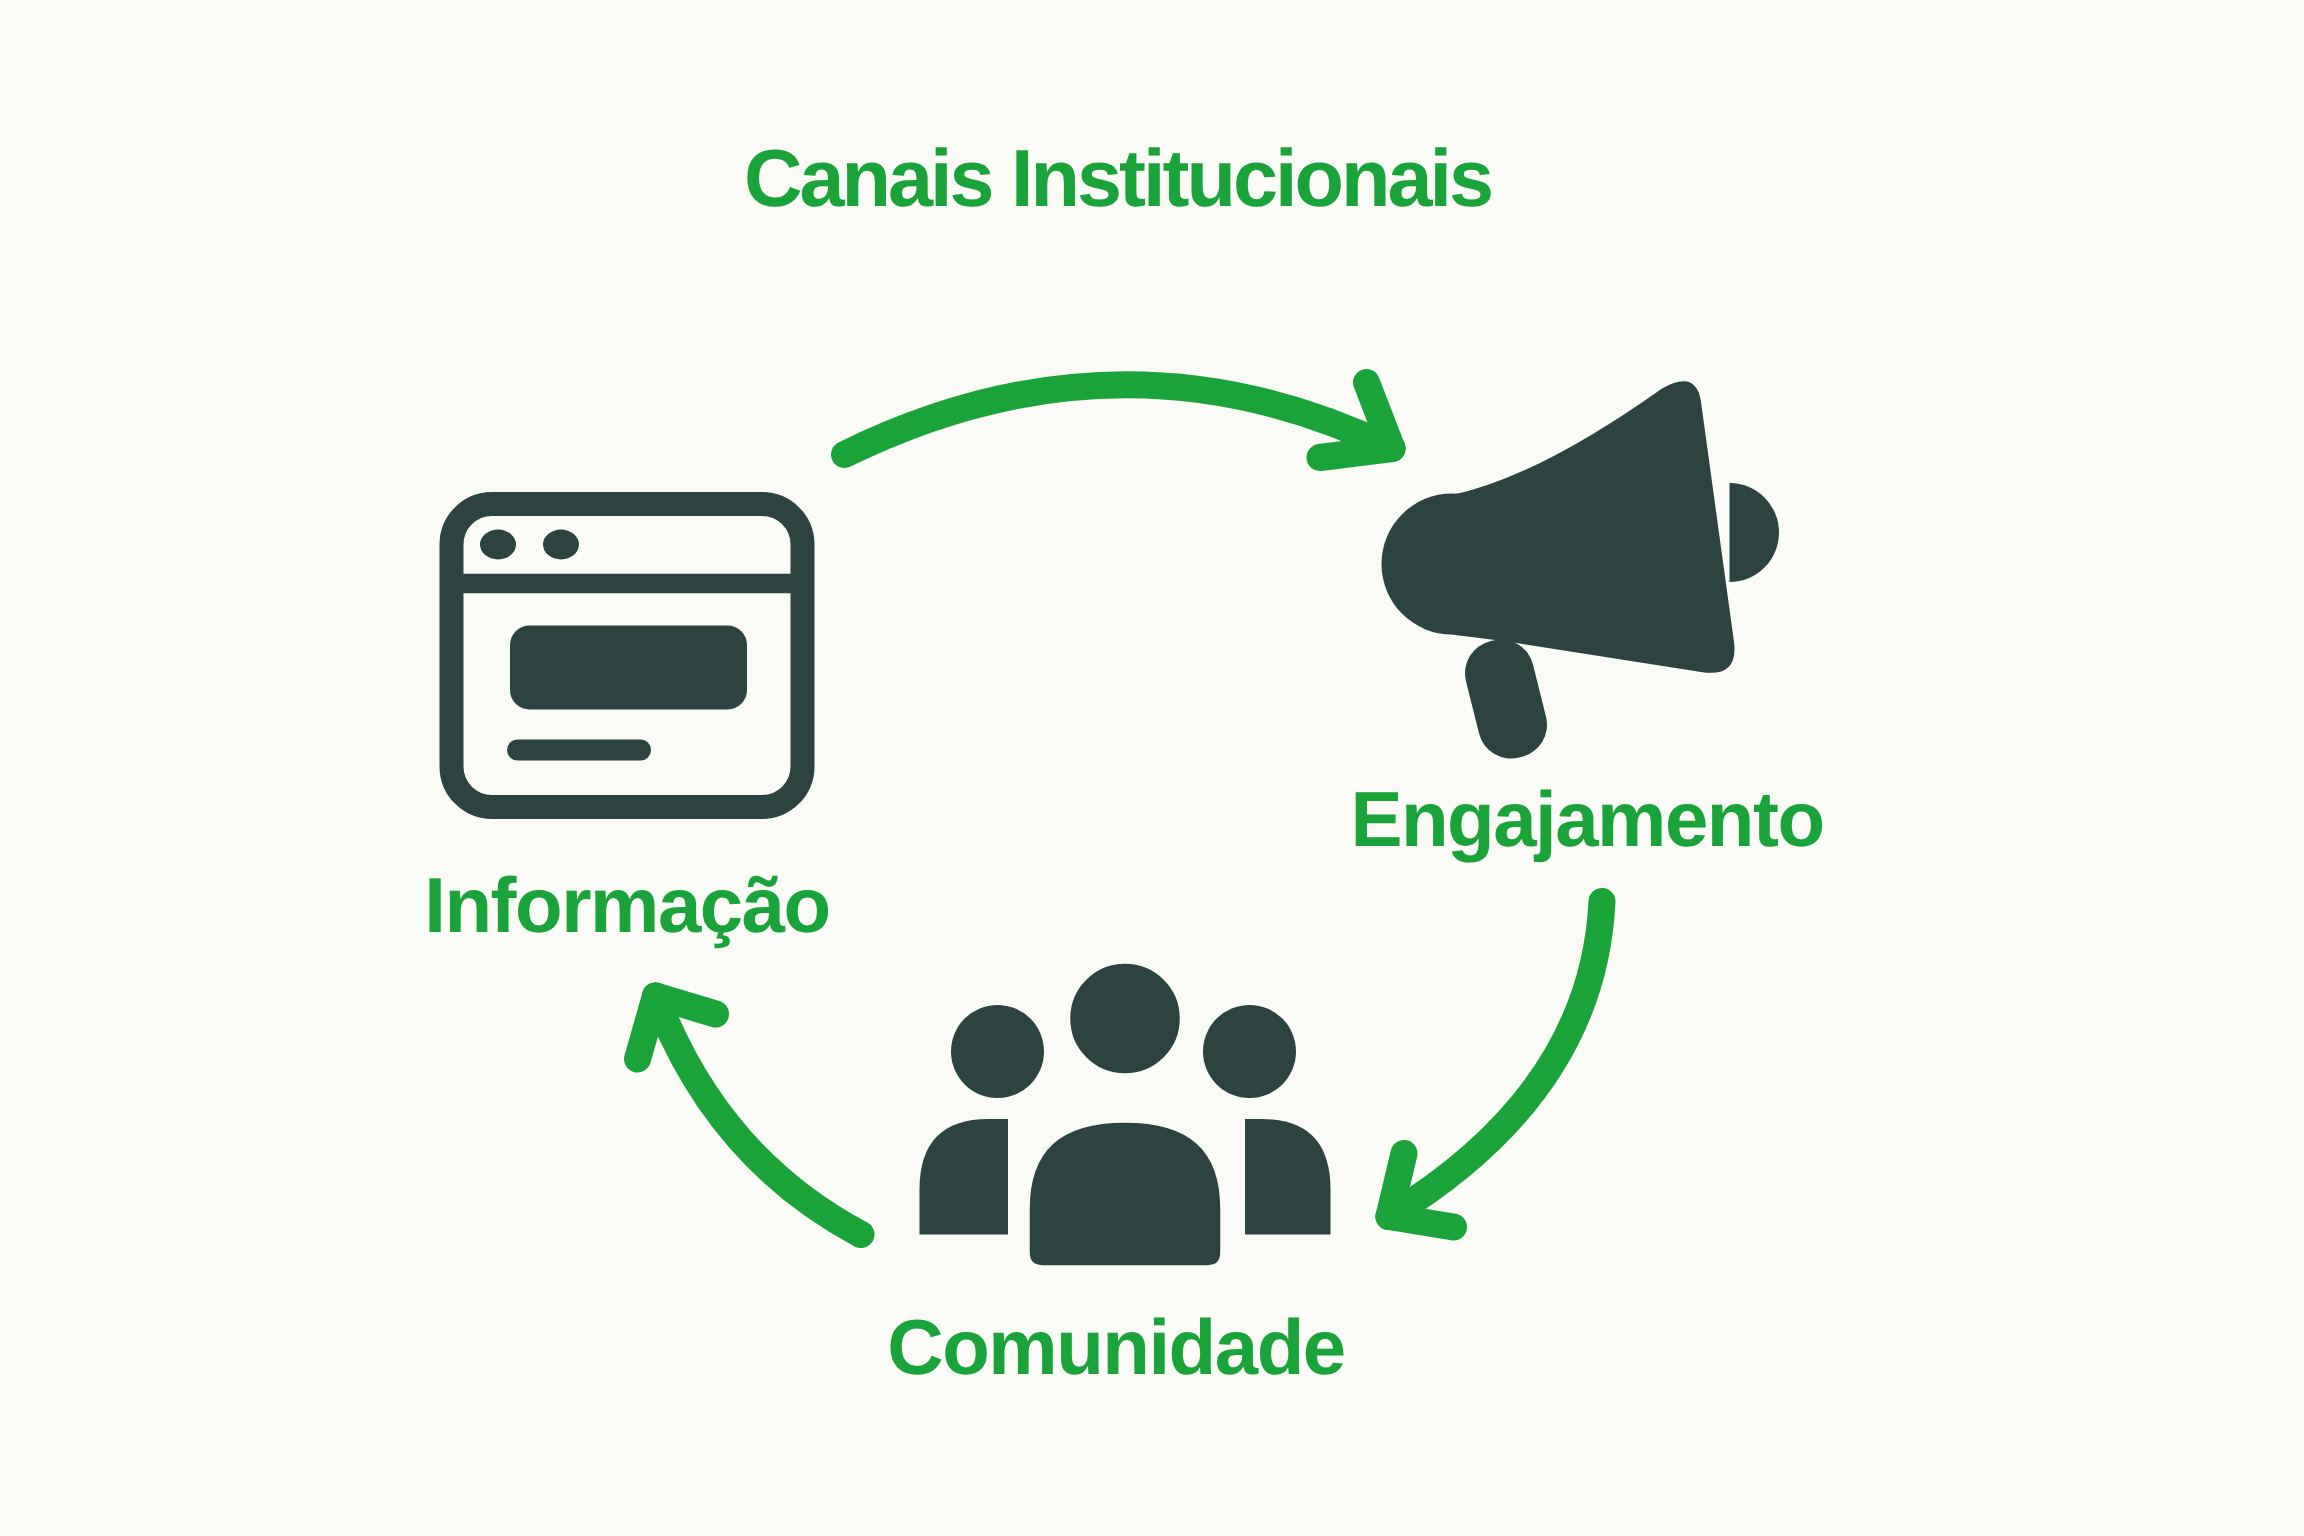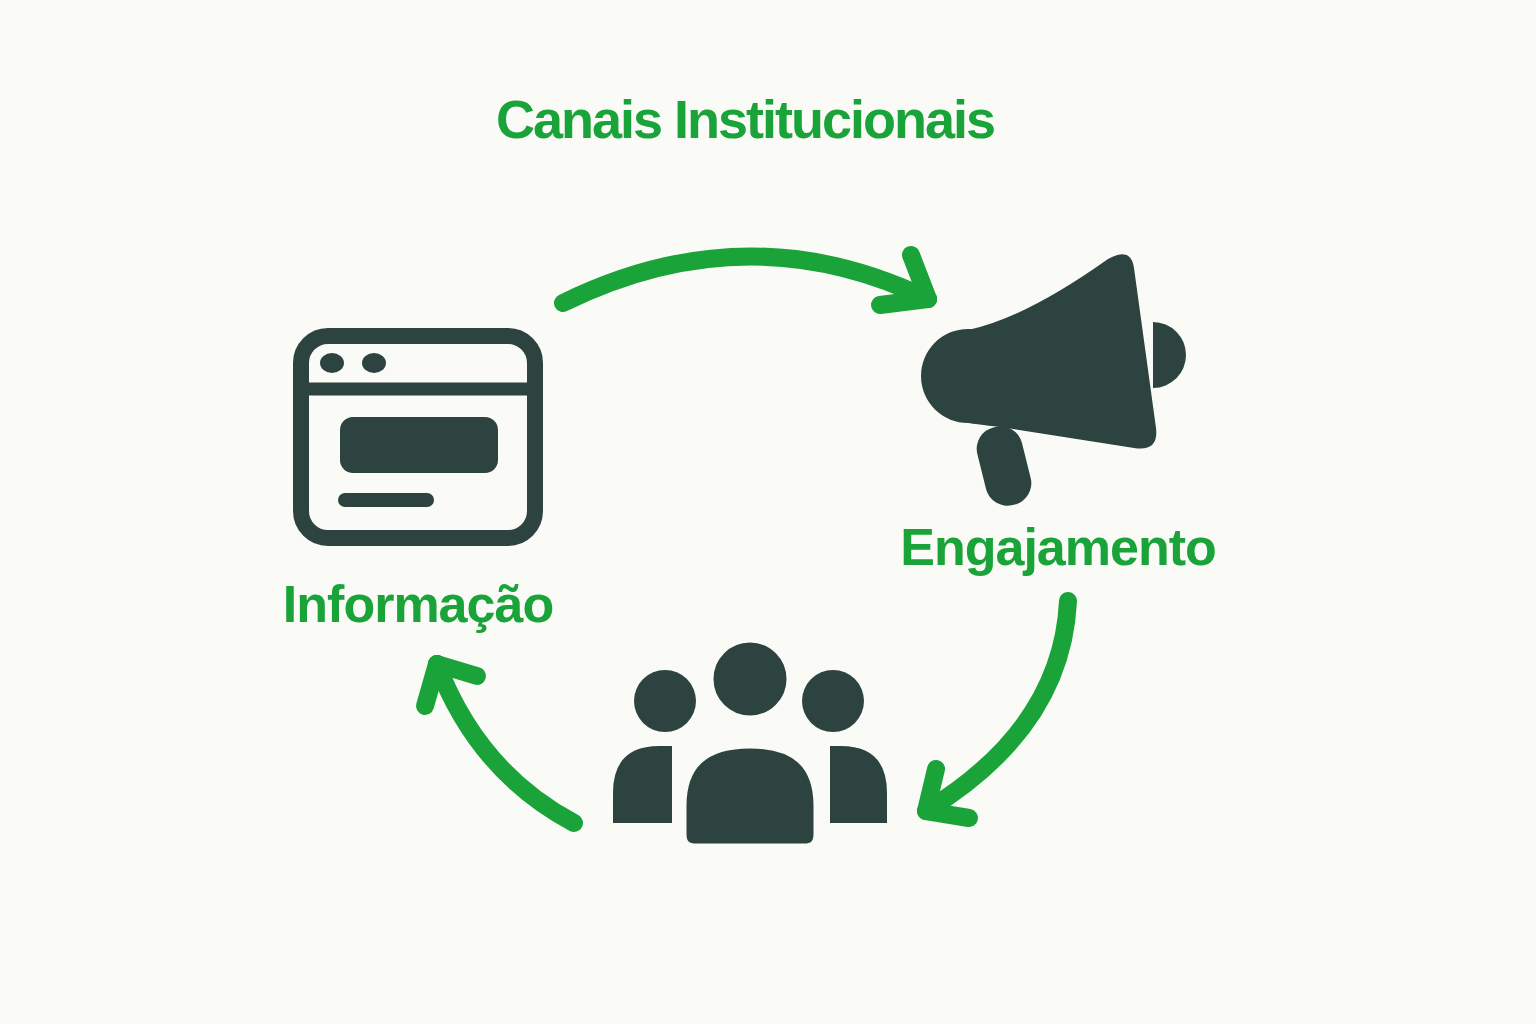--- a/index.html
+++ b/index.html
@@ -110,14 +110,15 @@
       <path class="dark-fill" d="M 887 823 V 793 Q 887 746 841 746 H 830 V 823 Z"></path>
       <circle class="dark-fill bg-stroked" cx="750" cy="679" r="43"></circle>
       <path class="dark-fill bg-stroked" d="M 696 850 H 804 Q 820 850 820 834 V 806
                                             Q 820 742 750 742 Q 680 742 680 806 V 834
                                             Q 680 850 696 850 Z"></path>
     </g>
   </svg>
 
   <div class="node-label label-engajamento">Engajamento</div>
   <div class="node-label label-informacao">Informação</div>
+  <div class="node-label label-comunidade">Comunidade</div>
 
 </div>
 
 </body></html>

